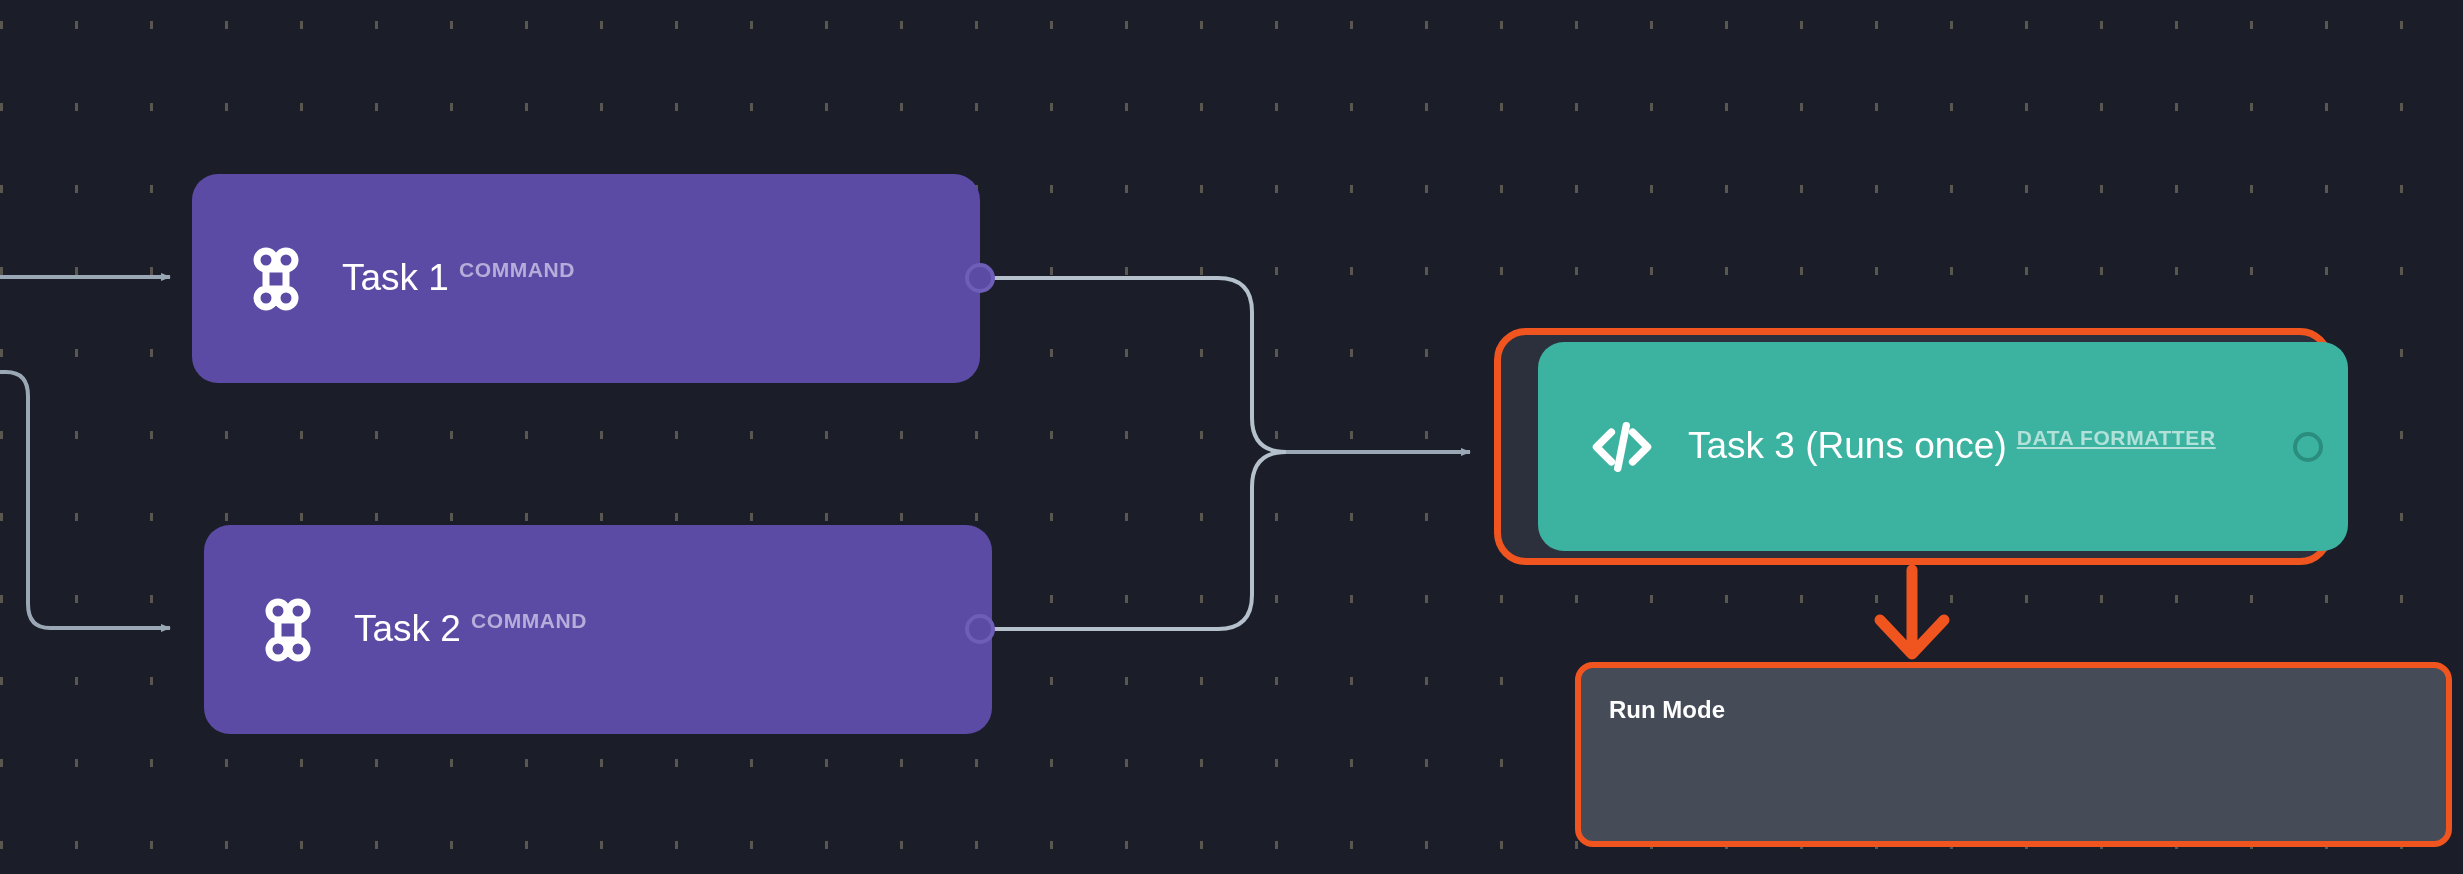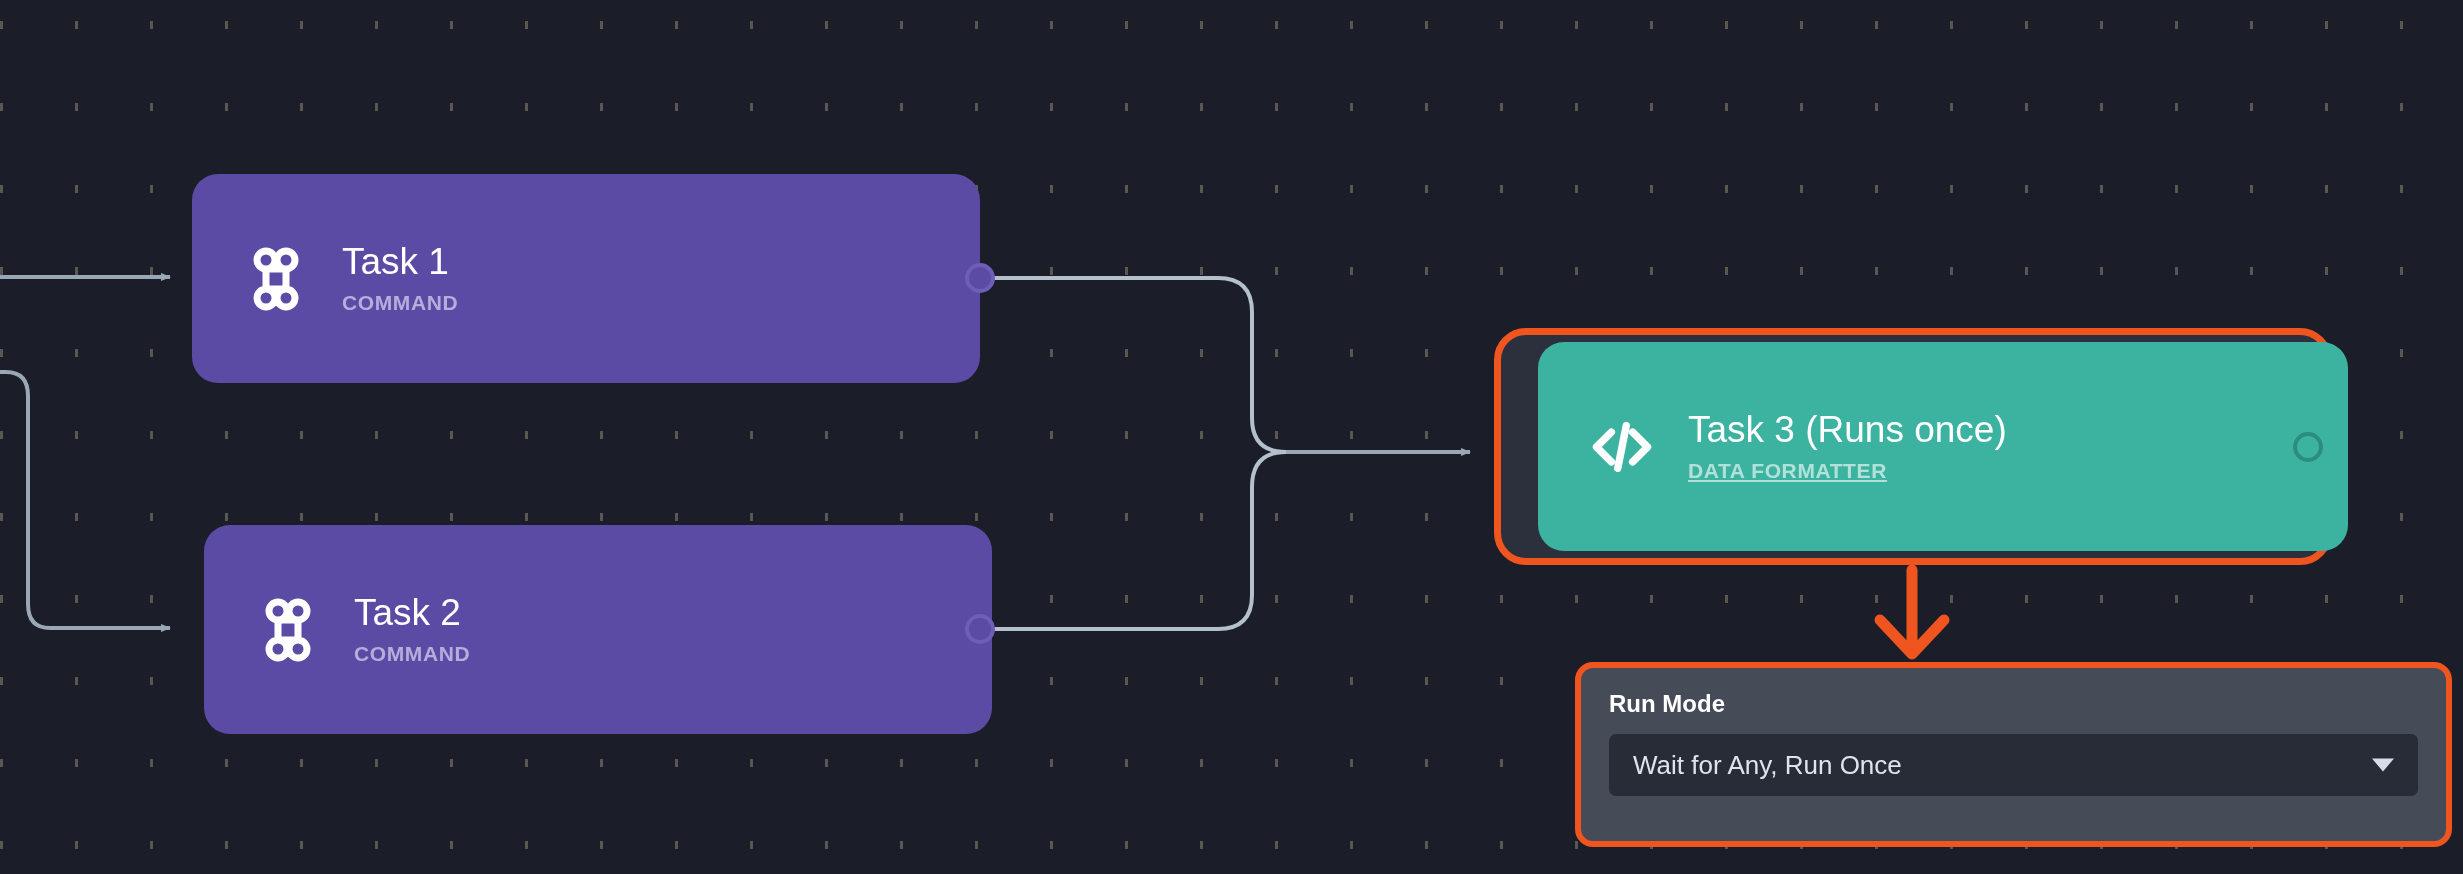--- a/index.html
+++ b/index.html
@@ -54,21 +54,21 @@
   .node-icon {
     flex: 0 0 auto;
     width: 72px;
     height: 72px;
     display: flex;
     align-items: center;
     justify-content: center;
   }
   .node-text {
     display: flex;
-    flex-direction: column;
+    flex-direction: row;
     justify-content: center;
     margin-left: 30px;
     gap: 10px;
   }
   .node-title {
     font-size: 37px;
     font-weight: 400;
     line-height: 1.05;
     color: #ffffff;
     white-space: nowrap;
@@ -121,21 +121,21 @@
   
   #run-mode-panel {
     position: absolute;
     left: 1575px;
     top: 662px;
     width: 877px;
     height: 185px;
     background: #464b58;
     border: 6px solid #f1551f;
     border-radius: 18px;
-    padding: 22px 28px;
+    padding: 28px 28px;
     z-index: 7;
   }
   #run-mode-label {
     font-size: 24px;
     font-weight: 700;
     color: #ffffff;
     margin-bottom: 16px;
   }
   #run-mode-select {
     position: relative;
@@ -238,19 +238,15 @@
     </div>
     <div class="node-text">
       <div class="node-title">Task 3 (Runs once)</div>
       <div class="node-subtitle">DATA FORMATTER</div>
     </div>
   </div>
   <div class="port port-formatter" style="left:2308px; top:447px;"></div>
 
   <div id="run-mode-panel">
     <div id="run-mode-label">Run Mode</div>
-    <div id="run-mode-select">
-      <span id="run-mode-value">Wait for Any, Run Once</span>
-      <span id="run-mode-caret"></span>
-    </div>
   </div>
 
 </div>
 
 </body></html>

